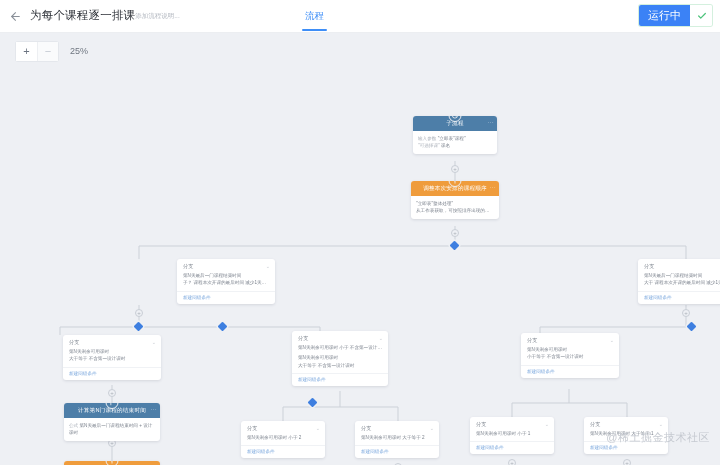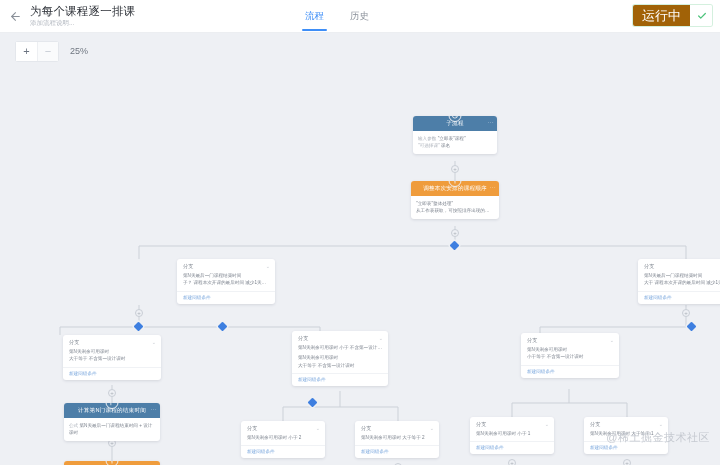--- a/index.html
+++ b/index.html
@@ -17,21 +17,21 @@
     background: #ffffff;
     display: flex;
     align-items: center;
     border-bottom: 1px solid #eceef1;
   }
   .back-btn {
     width: 30px; height: 33px;
     display: flex; align-items: center; justify-content: center;
     color: #8a9099; font-size: 13px; cursor: pointer;
   }
-  .title-wrap { display: flex; flex-direction: column; justify-content: center; line-height: 1; }
+  .title-wrap { display: flex; justify-content: center; line-height: 1; }
   .page-title { font-size: 11.5px; color: #2b2f36; letter-spacing: .2px; }
   .page-subtitle { font-size: 6.5px; color: #b3b8c0; margin-top: 3px; }
 
   .tabs { display: flex; position: absolute; left: 292px; top: 0; height: 33px; }
   .tab {
     font-size: 9.5px; color: #8c929b; padding: 0 13px;
     height: 33px; display:flex; align-items:center; cursor: pointer;
     position: relative;
   }
   .tab.active { color: #3e8ef7; }
@@ -40,21 +40,21 @@
     height: 2px; background: #3e8ef7; border-radius: 1px;
   }
 
   .status-wrap {
     position: absolute; right: 8px; top: 5px;
     display: flex; align-items: stretch; height: 21px;
     border-radius: 2px; overflow: hidden;
     box-shadow: 0 0 0 1px rgba(82,196,125,.25);
   }
   .status-btn {
-    background: #a16207; color: #fff; font-size: 13px;
+    background: #3b82f6; color: #fff; font-size: 11px;
     padding: 0 9px; display: flex; align-items: center; cursor: pointer;
   }
   .status-check {
     background: #ffffff; color: #4fc47d; font-size: 10px;
     width: 22px; display: flex; align-items: center; justify-content: center;
     border-left: 1px solid rgba(255,255,255,.4); cursor: pointer;
   }
 
   
   .toolbar {
@@ -160,21 +160,20 @@
         <polyline points="12 19 5 12 12 5"></polyline>
     </svg>
   </div>
   <div class="title-wrap">
     <div class="page-title">为每个课程逐一排课</div>
     <div class="page-subtitle">添加流程说明...</div>
   </div>
 
   <div class="tabs">
     <div class="tab active">流程</div>
-    <div class="tab">历史</div>
   </div>
 
   <div class="status-wrap">
     <div class="status-btn">运行中</div>
     <div class="status-check">
       <svg width="10" height="10" viewBox="0 0 24 24" fill="none" stroke="currentColor" stroke-width="3" stroke-linecap="round" stroke-linejoin="round">
         <polyline points="20 6 9 17 4 12"></polyline>
       </svg>
     </div>
   </div>

